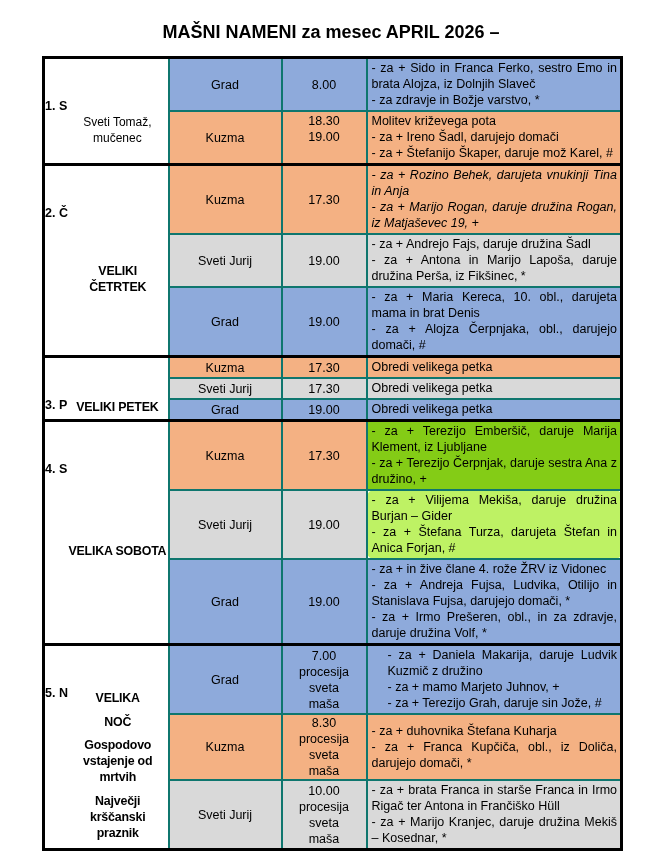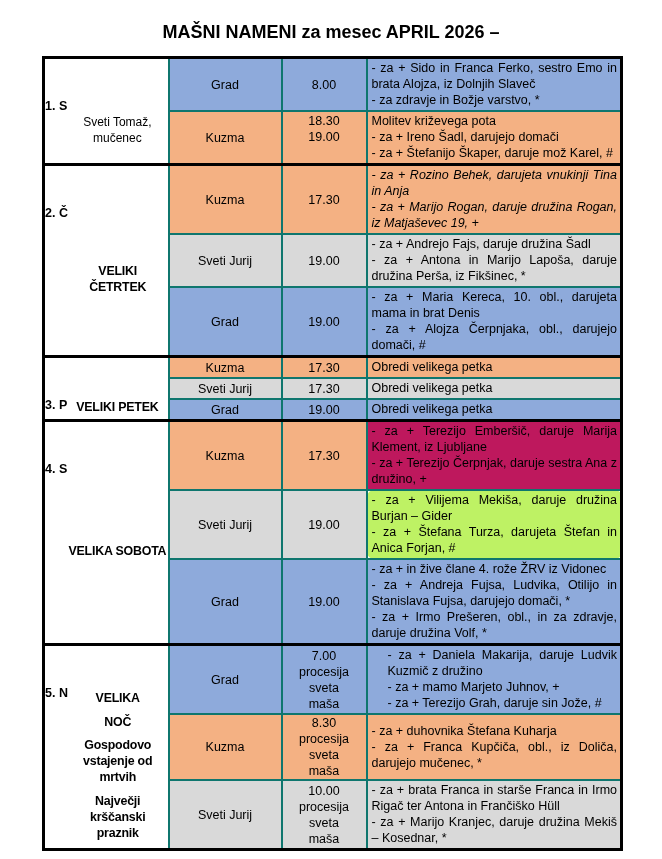--- a/index.html
+++ b/index.html
@@ -205,21 +205,21 @@
             <div class="day-label">4. S</div>
             <div class="feast-container">
               <div class="feast bold">VELIKA SOBOTA</div>
             </div>
           </div>
         </td>
         <td class="place-cell" style="background: rgb(244, 177, 131);">Kuzma</td>
         <td class="time-cell" style="background: rgb(244, 177, 131);">
           <div class="time-line">17.30</div>
         </td>
-        <td class="intention-cell" style="background: #be185d;">
+        <td class="intention-cell" style="background: #84cc16;">
           <div class="intention-line">- za + Terezijo Emberšič, daruje Marija Klement, iz Ljubljane</div>
           <div class="intention-line">- za + Terezijo Čerpnjak, daruje sestra Ana z družino, +</div>
         </td>
       </tr>
       <tr>
         <td class="place-cell" style="background: rgb(217, 217, 217);">Sveti Jurij</td>
         <td class="time-cell" style="background: rgb(217, 217, 217);">
           <div class="time-line">19.00</div>
         </td>
         <td class="intention-cell" style="background: #bef264; border-radius: 7px;">
@@ -269,21 +269,21 @@
       <tr>
         <td class="place-cell" style="background: rgb(244, 177, 131);">Kuzma</td>
         <td class="time-cell" style="background: rgb(244, 177, 131);">
           <div class="time-line">8.30</div>
           <div class="time-line">procesija</div>
           <div class="time-line">sveta</div>
           <div class="time-line">maša</div>
         </td>
         <td class="intention-cell" style="background: rgb(244, 177, 131);">
           <div class="intention-line">- za + duhovnika Štefana Kuharja</div>
-          <div class="intention-line">- za + Franca Kupčiča, obl., iz Doliča, darujejo mučenec, *</div>
+          <div class="intention-line">- za + Franca Kupčiča, obl., iz Doliča, darujejo domači, *</div>
         </td>
       </tr>
       <tr>
         <td class="place-cell" style="background: rgb(217, 217, 217);">Sveti Jurij</td>
         <td class="time-cell" style="background: rgb(217, 217, 217);">
           <div class="time-line">10.00</div>
           <div class="time-line">procesija</div>
           <div class="time-line">sveta</div>
           <div class="time-line">maša</div>
         </td>

